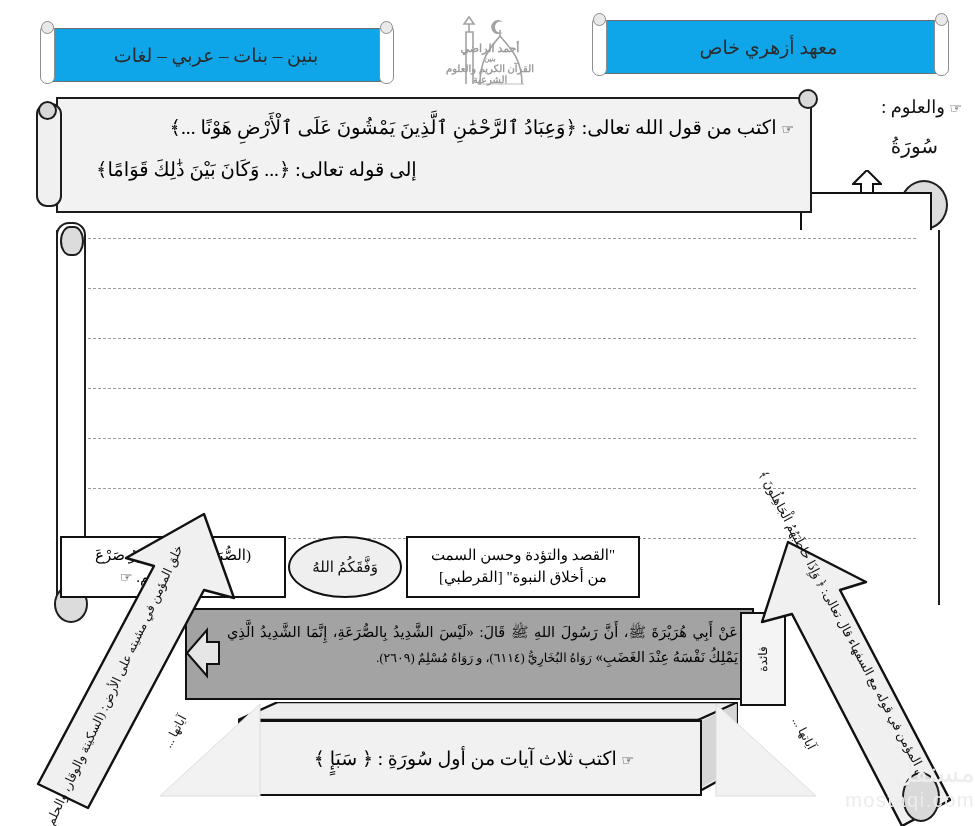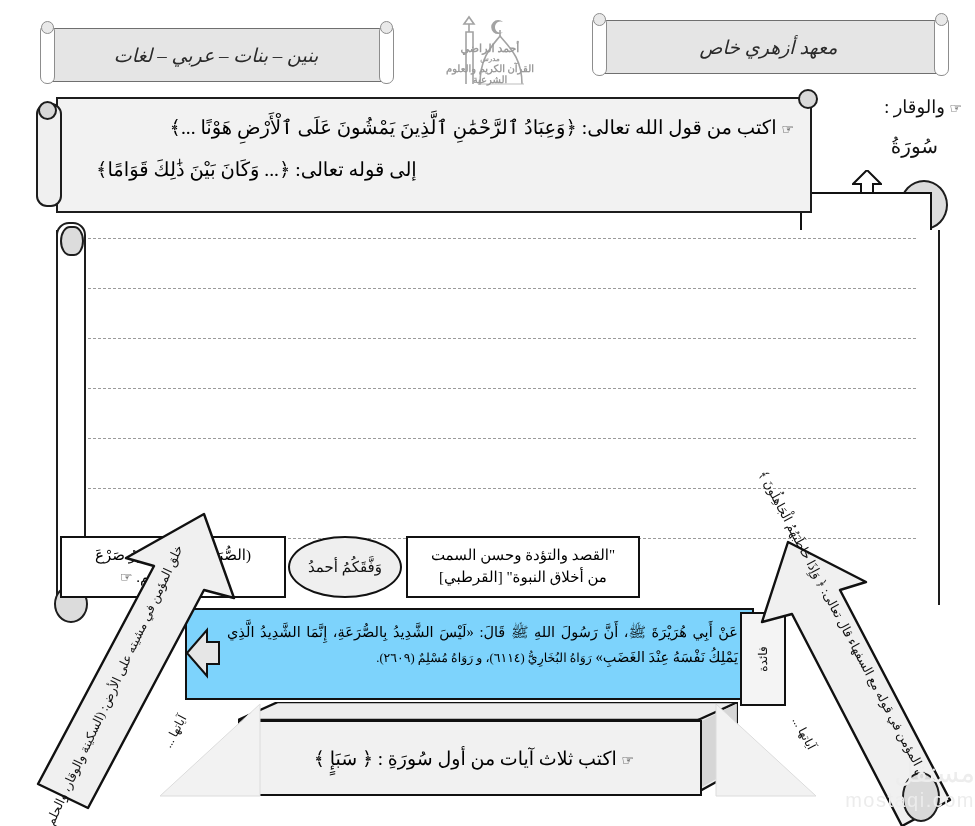--- a/index.html
+++ b/index.html
@@ -6,23 +6,22 @@
   body{
     width:975px;height:826px;position:relative;overflow:hidden;
     font-family:"Liberation Serif","DejaVu Serif",serif;
     color:#111;
   }
   .stage{position:absolute;inset:0;width:975px;height:826px;}
 
   
   .hdr-box{
     position:absolute;border:1.6px solid #8d8d8d;border-radius:3px;
-    background:#e5e5e5;display:flex;align-items:center;justify-content:center;
+    background:#0ea5e9;display:flex;align-items:center;justify-content:center;
     color:#9a9a9a;
-    font-style:italic;
   }
   .hdr-box.strong{color:#2a2a2a;border-color:#6f6f6f;}
   .hdr-label{font-size:19px;letter-spacing:.3px;white-space:nowrap;}
   .hdr-roll{
     position:absolute;width:13px;height:58px;border:1.6px solid #8d8d8d;
     border-radius:7px;background:#fff;
   }
   .hdr-knob{
     position:absolute;width:11px;height:11px;border:1.6px solid #8d8d8d;
     border-radius:50%;background:#e9e9e9;
@@ -133,21 +132,21 @@
   .oval{
     position:absolute;left:228px;top:6px;width:110px;height:58px;
     border:2.6px solid #111;border-radius:50%;background:#efefef;
     display:flex;align-items:center;justify-content:center;
   }
   .oval .txt{font-size:15px;}
 
   
   .hadith{
     position:absolute;left:185px;top:608px;width:565px;height:88px;
-    border:2px solid #111;background:#7dd3fc;
+    border:2px solid #111;background:#a3a3a3;
   }
   .hadith .txt{
     position:absolute;right:14px;left:40px;top:10px;
     font-size:14.5px;line-height:1.75;text-align:justify;color:#000;
   }
   .hadith .ref{font-size:12.5px;}
   .hadith-arrow{
     position:absolute;left:-2px;top:14px;width:36px;height:58px;
   }
 
@@ -247,29 +246,29 @@
         <path d="M50 82 C50 55 62 44 70 34 C78 44 92 55 92 82"></path>
         <path d="M70 34 v-6"></path>
       </g>
       <path d="M73 20 a7 7 0 1 0 0.2 10 a5.6 5.6 0 1 1 -0.2 -10 z" fill="#a3a3a3"></path>
       <g stroke="#bdbdbd" stroke-width="1" fill="none">
         <path d="M50 82 h44"></path>
       </g>
     </svg>
     <div class="logo-cal">
       <span class="l1">أحمد الراضي</span>
-      <span class="l2">مدرس</span>
+      <span class="l2">بنين</span>
       <span class="l3">القرآن الكريم والعلوم الشرعية</span>
     </div>
   </div>
 
   <div class="review">
     <div class="review-title">
       <span class="hand">☞</span>
-      <span>والوقار :</span>
+      <span>والعلوم :</span>
     </div>
     <div class="review-sura">سُورَةُ</div>
     <div class="up-arrow">
       <svg viewBox="0 0 30 24" xmlns="http://www.w3.org/2000/svg">
         <path d="M15 0 L29 14 L21 14 L21 24 L9 24 L9 14 L1 14 Z" fill="#ffffff" stroke="#111" stroke-width="2"></path>
       </svg>
     </div>
     <div class="review-roll"></div>
     <div class="review-box"></div>
   </div>
@@ -305,21 +304,21 @@
   <div class="strip">
     <div class="cell" style="left:0px;top:6px;width:222px;height:58px;">
       <div class="txt">
         <span>(الصُّرَعة): الذي يُكثِرُ صَرْعَ</span><br>
         <span>الناسِ وغَلَبَتَهم.</span>
         <span class="hand">☞</span>
       </div>
     </div>
 
     <div class="oval">
-      <div class="txt">وَفَّقَكُمُ أحمدُ</div>
+      <div class="txt">وَفَّقَكُمُ اللهُ</div>
     </div>
 
     <div class="cell" style="left:346px;top:6px;width:230px;height:58px;">
       <div class="txt">
         <span>"القصد والتؤدة وحسن السمت</span><br>
         <span>من أخلاق النبوة"   [القرطبي]</span>
       </div>
     </div>
   </div>
 

